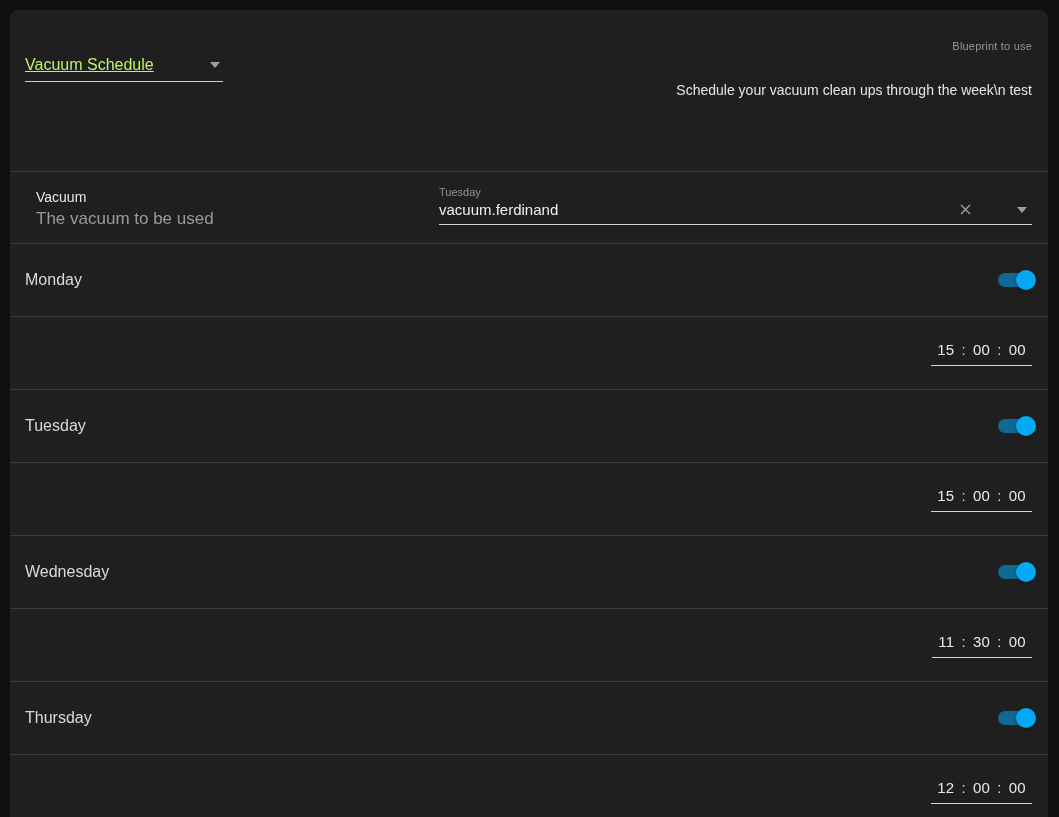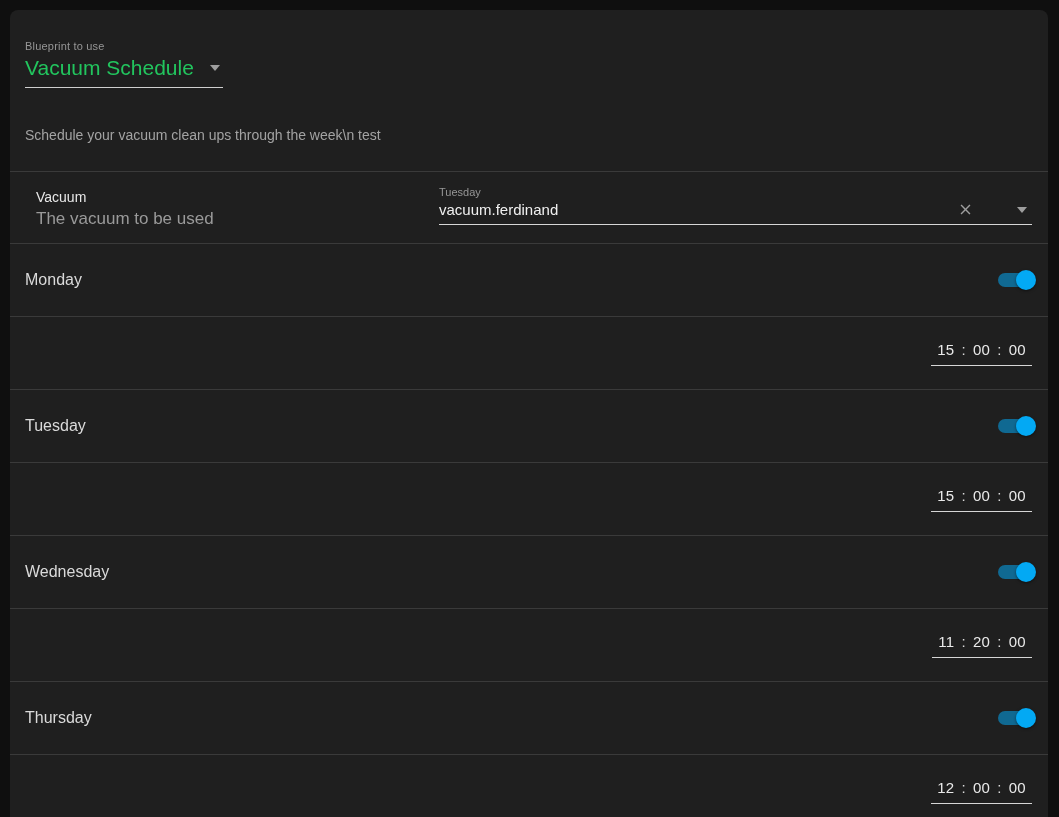--- a/index.html
+++ b/index.html
@@ -21,37 +21,37 @@
     position:relative;
   }
   .card{
     position:absolute;
     left:10px;top:10px;
     width:1038px;height:840px;
     background:var(--card-bg);
     border-radius:8px 8px 0 0;
   }
   
-  .bp-header{height:161px;padding:30px 16px 0 15px;}
+  .bp-header{height:161px;padding:30px 16px 0 15px;text-align:right;}
   .bp-label{font-size:11px;color:var(--label-gray);letter-spacing:.2px;}
   .bp-select{
     width:198px;margin-top:4px;padding-bottom:7px;
     border-bottom:1px solid var(--underline);
     display:flex;align-items:center;justify-content:space-between;
     cursor:pointer;
   }
-  .bp-select-value{font-size:21px;color:#22c55e;}
+  .bp-select-value{font-size:16px;color:#bef264;text-decoration:underline;}
   .caret{
     width:0;height:0;
     border-left:5px solid transparent;
     border-right:5px solid transparent;
     border-top:6px solid #9e9e9e;
     margin-right:3px;
   }
-  .bp-desc{margin-top:39px;font-size:14px;color:#a3a3a3;}
+  .bp-desc{font-size:14px;color:#e5e5e5;}
   
   .row{border-top:1px solid var(--divider);}
   .entity-row{height:72px;display:flex;padding:0 16px 0 26px;}
   .entity-left{width:403px;padding-top:17px;}
   .entity-title{font-size:14px;color:#e8e8e8;}
   .entity-sub{font-size:17px;color:var(--sub-gray);margin-top:4px;}
   .entity-right{flex:1;padding-top:14px;}
   .entity-label{font-size:11px;color:var(--label-gray);}
   .entity-field{
     display:flex;align-items:center;
@@ -163,21 +163,21 @@
   <div class="row day-row">
     <span class="day-label">Wednesday</span>
     <span class="switch">
         <span class="switch-thumb"></span>
       </span>
   </div>
   <div class="row time-row">
     <span class="time-field">
       <span>11</span>
       <span class="time-sep">:</span>
-      <span>20</span>
+      <span>30</span>
       <span class="time-sep">:</span>
       <span>00</span>
     </span>
   </div>
 
   <div class="row day-row">
     <span class="day-label">Thursday</span>
     <span class="switch">
         <span class="switch-thumb"></span>
       </span>

